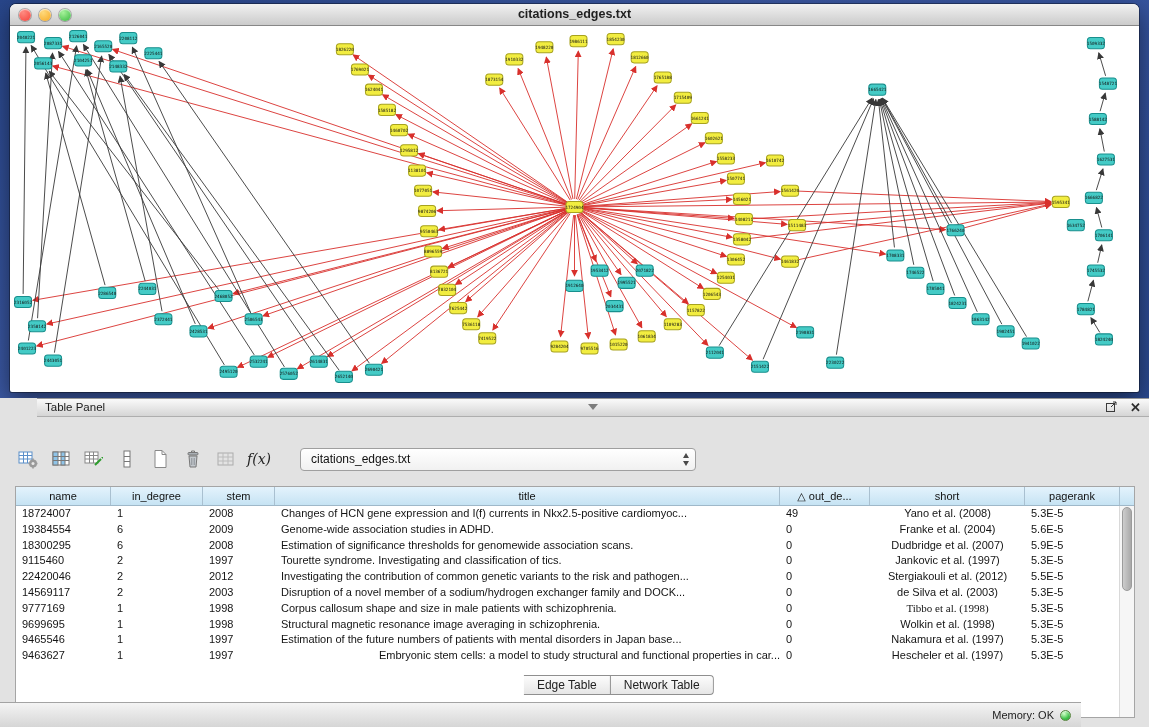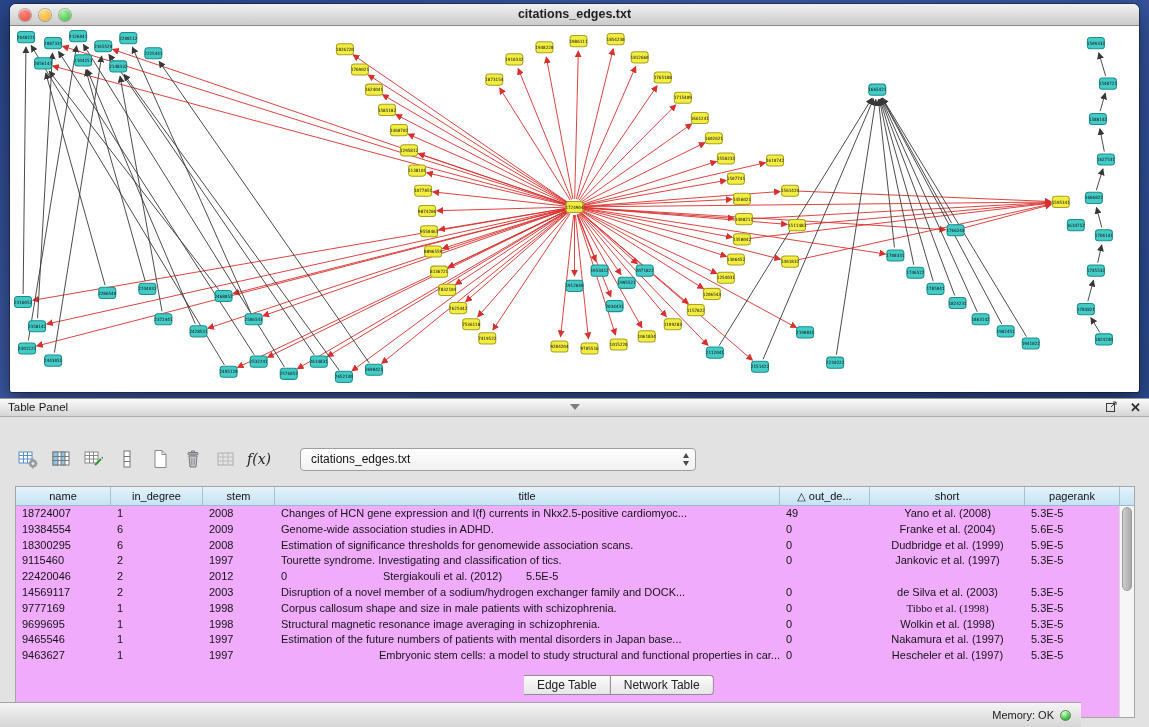--- a/index.html
+++ b/index.html
@@ -21,40 +21,40 @@
   .window-title { text-align:center; line-height:21px; font-size:12.5px; font-weight:bold; color:#1f1f1f; }
   .graph { position:absolute; top:23px; left:1px; right:1px; bottom:1px; background:#fff; overflow:hidden; border-radius:0 0 2px 2px; }
   .graph svg { display:block; width:100%; height:100%; }
   .edge-r { stroke:#d8302c; stroke-width:0.9; }
   .edge-k { stroke:#383838; stroke-width:0.9; }
   rect.node-t { fill:#44cbc6; stroke:#188f8d; stroke-width:1; }
   rect.node-y { fill:#f2ed40; stroke:#a7a21f; stroke-width:1; }
   .node-label { font-size:4.3px; font-family:"DejaVu Sans Mono", monospace; fill:#161616; text-anchor:middle; }
 
   
-  .table-panel { position:absolute; top:398px; left:0; width:1149px; height:329px; background:#e2e2e2; }
+  .table-panel { position:absolute; top:398px; left:0; width:1149px; height:329px; background:#e2e2e2;padding-left:37px; }
   .panel-header { position:relative; height:19px; background:linear-gradient(#fafafa,#d5d5d5);
                   border-top:1px solid #979797; border-bottom:1px solid #aeaeae; }
   .panel-title { position:absolute; left:8px; top:0; line-height:17px; font-size:11.5px; color:#1a1a1a; }
   .collapse-handle { position:absolute; left:50%; top:5px; margin-left:-5px; width:0; height:0;
                      border-left:5px solid transparent; border-right:5px solid transparent; border-top:6px solid #7d7d7d; }
   .panel-actions { position:absolute; right:8px; top:1px; display:flex; gap:12px; align-items:center; height:16px; }
   .panel-close { font-size:13px; font-weight:bold; color:#2e2e2e; line-height:16px; }
 
   .toolbar { position:absolute; top:46px; left:16px; height:30px; display:flex; align-items:center; }
   .tool { width:24px; height:24px; margin-right:9px; display:flex; align-items:center; justify-content:center; }
   .fx { font-family:"DejaVu Serif", serif; font-style:italic; font-size:14px; color:#222; }
   .combo { margin-left:20px; width:396px; height:23px; background:linear-gradient(#ffffff,#f1f1f1);
            border:1px solid #9f9f9f; border-radius:4px; position:relative; font-size:12px; line-height:21px;
            padding-left:10px; color:#111; }
   .stepper { position:absolute; right:6px; top:4px; display:flex; flex-direction:column; align-items:center; }
   .tri-up { width:0; height:0; border-left:3.5px solid transparent; border-right:3.5px solid transparent; border-bottom:5px solid #4a4a4a; margin-bottom:3px; }
   .tri-dn { width:0; height:0; border-left:3.5px solid transparent; border-right:3.5px solid transparent; border-top:5px solid #4a4a4a; }
 
-  .table-wrap { position:absolute; top:88px; left:15px; width:1120px; height:232px; background:#f0abfc;
+  .table-wrap { position:absolute; top:88px; left:15px; width:1120px; height:232px; background:#ffffff;
                 border:1px solid #a5a5a5; overflow:hidden; }
   .thead { display:flex; height:19px; background:linear-gradient(#e4f3fc,#c6e3f3); border-bottom:1px solid #9fb8c9; }
   .th { flex:none; border-right:1px solid #a9c0d0; font-size:11px; color:#111; text-align:center;
         line-height:18px; overflow:hidden; white-space:nowrap; }
   .tbody { position:absolute; top:19px; left:0; right:15px; bottom:0; overflow:hidden; }
   .tr { display:flex; height:15.8px; }
   .td { flex:none; font-size:11px; line-height:15.8px; color:#141414; white-space:nowrap; overflow:hidden; padding-left:6px; }
   .td.align-center { padding-left:0; text-align:center; }
   .vscroll { position:absolute; top:19px; right:0; bottom:0; width:15px; background:#f6f6f6; border-left:1px solid #d9d9d9; }
   .vthumb { position:absolute; top:1px; left:2px; width:10px; height:84px;
@@ -720,36 +720,37 @@
             <div class="td align-left" style="width: 90px;">0</div>
             <div class="td align-center" style="width: 155px;">Franke et al. (2004)</div>
             <div class="td align-left" style="width: 95px;">5.6E-5</div>
           </div>
           <div class="tr">
             <div class="td align-left" style="width: 95px;">18300295</div>
             <div class="td align-left" style="width: 92px;">6</div>
             <div class="td align-left" style="width: 72px;">2008</div>
             <div class="td align-left" style="width: 505px;">Estimation of significance thresholds for genomewide association scans.</div>
             <div class="td align-left" style="width: 90px;">0</div>
-            <div class="td align-center" style="width: 155px;">Dudbridge et al. (1999)</div>
+            <div class="td align-center" style="width: 155px;">Dudbridge et al. (2007)</div>
             <div class="td align-left" style="width: 95px;">5.9E-5</div>
           </div>
           <div class="tr">
             <div class="td align-left" style="width: 95px;">9115460</div>
             <div class="td align-left" style="width: 92px;">2</div>
             <div class="td align-left" style="width: 72px;">1997</div>
             <div class="td align-left" style="width: 505px;">Tourette syndrome. Investigating and classification of tics.</div>
             <div class="td align-left" style="width: 90px;">0</div>
             <div class="td align-center" style="width: 155px;">Jankovic et al. (1997)</div>
             <div class="td align-left" style="width: 95px;">5.3E-5</div>
           </div>
           <div class="tr">
             <div class="td align-left" style="width: 95px;">22420046</div>
             <div class="td align-left" style="width: 92px;">2</div>
             <div class="td align-left" style="width: 72px;">2012</div>
+            <div class="td align-left" style="width: 505px;">Investigating the contribution of common genetic variants to the risk and pathogen...</div>
             <div class="td align-left" style="width: 90px;">0</div>
             <div class="td align-center" style="width: 155px;">Stergiakouli et al. (2012)</div>
             <div class="td align-left" style="width: 95px;">5.5E-5</div>
           </div>
           <div class="tr">
             <div class="td align-left" style="width: 95px;">14569117</div>
             <div class="td align-left" style="width: 92px;">2</div>
             <div class="td align-left" style="width: 72px;">2003</div>
             <div class="td align-left" style="width: 505px;">Disruption of a novel member of a sodium/hydrogen exchanger family and DOCK...</div>
             <div class="td align-left" style="width: 90px;">0</div>

